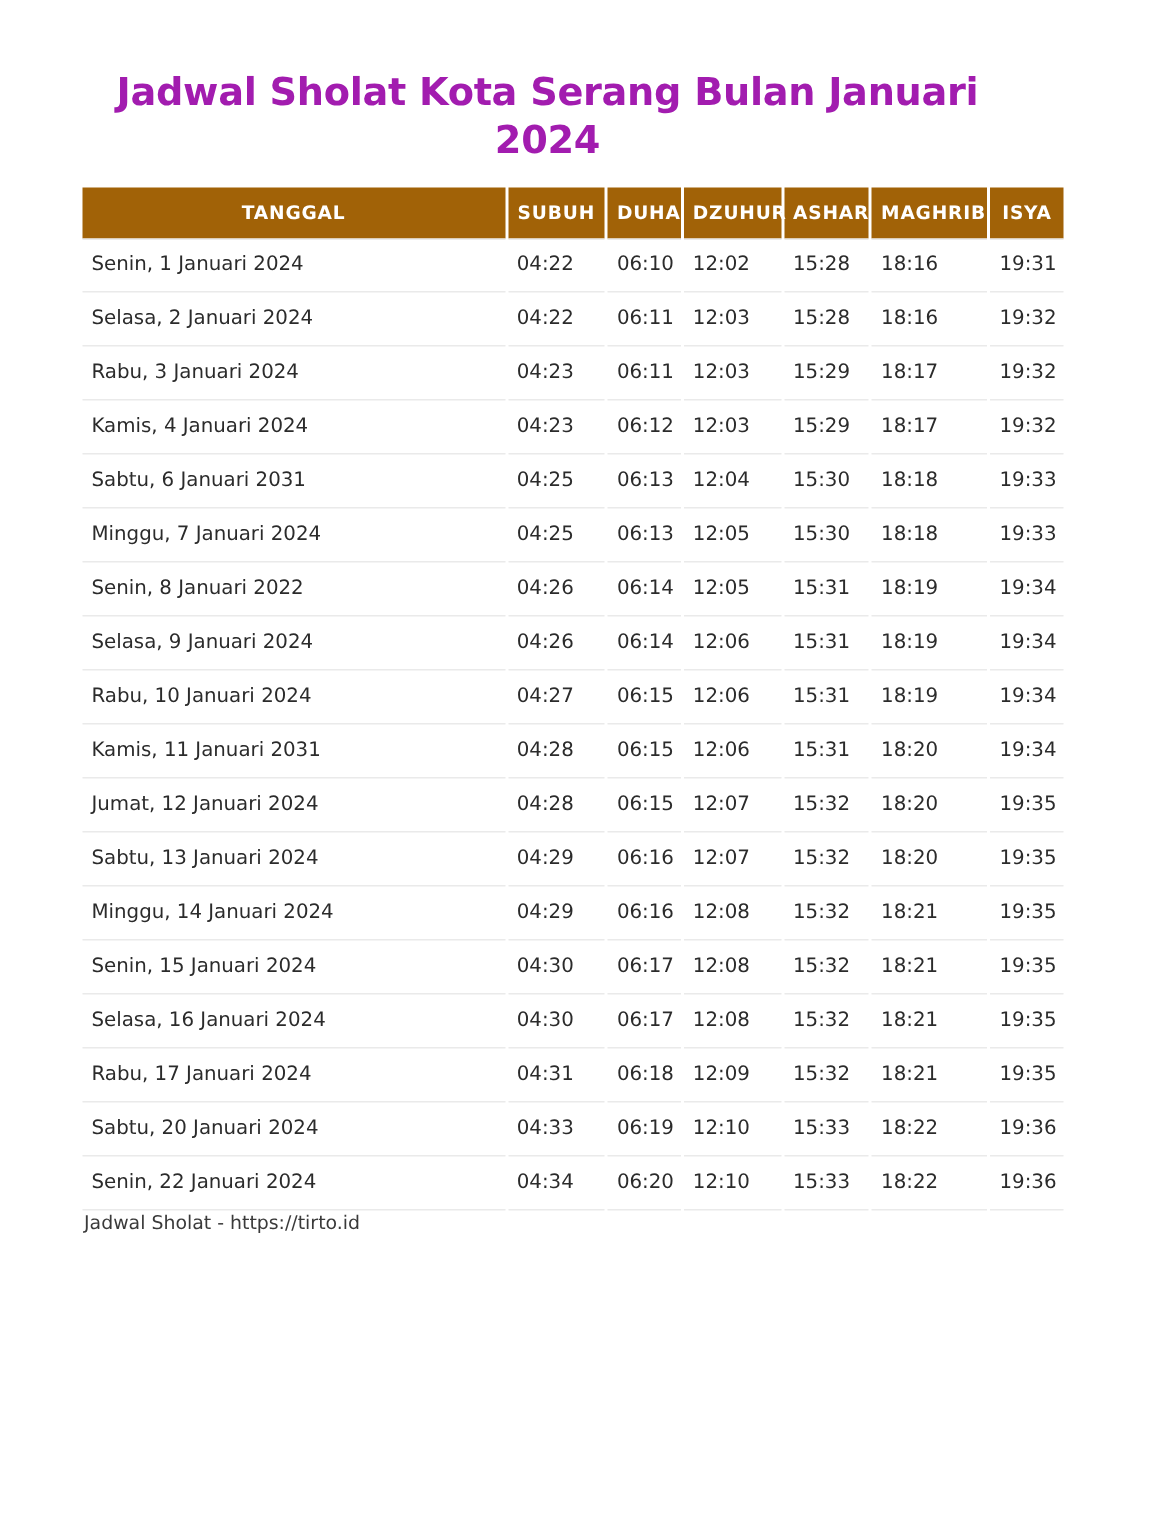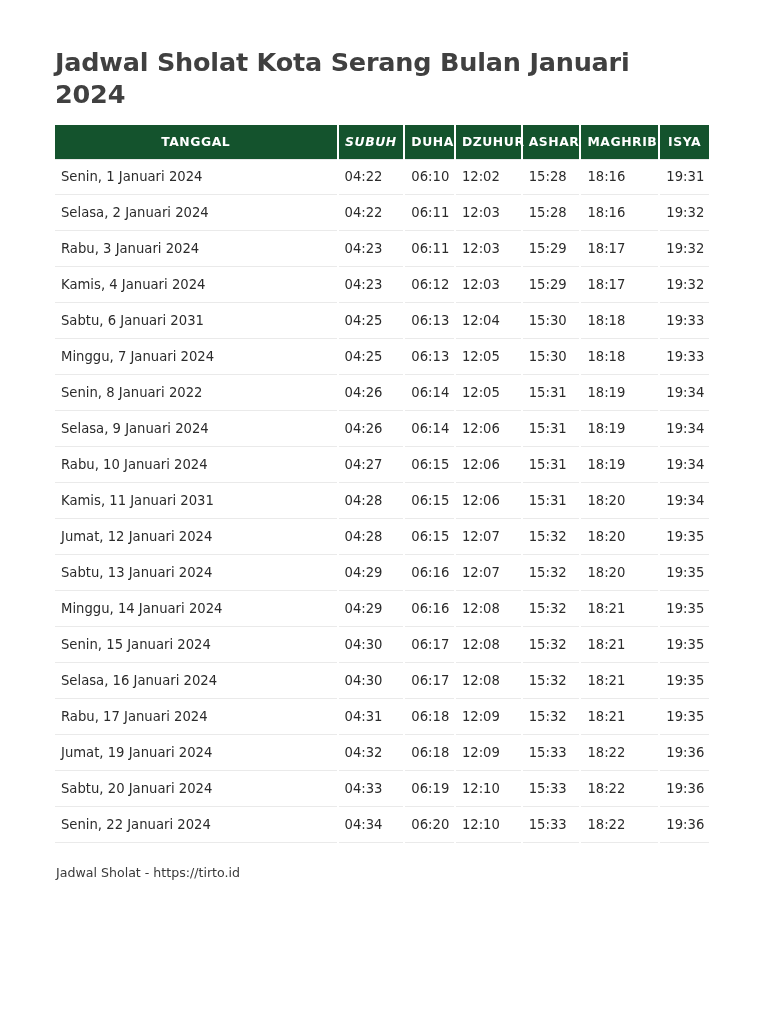--- a/index.html
+++ b/index.html
@@ -17,49 +17,50 @@
   .page {
     width: 768px;
     height: 1024px;
     box-sizing: border-box;
     padding: 46px 55px 0 55px;
     position: relative;
   }
   .page-title {
     font-size: 25.5px;
     font-weight: bold;
-    color: #404040;
+    color: #a21caf;
     line-height: 1.27;
     letter-spacing: -0.2px;
     margin: 0 0 14px 0;
     max-width: 620px;
+    text-align: center;
   }
   table.schedule {
     border-collapse: separate;
     border-spacing: 2px 0;
     width: 658px;
     margin-left: -2px;
     table-layout: fixed;
   }
   table.schedule thead th {
-    background: #14532d;
+    background: #a16207;
     color: #ffffff;
     font-size: 12.4px;
     font-weight: bold;
     letter-spacing: 0.55px;
     text-transform: uppercase;
     height: 34px;
     padding: 0 6px;
     text-align: center;
     vertical-align: middle;
     box-sizing: border-box;
     white-space: nowrap;
   }
   table.schedule thead th.col-tanggal { width: 278px; }
-  table.schedule thead th.col-subuh   { width: 64px; font-style: italic; }
+  table.schedule thead th.col-subuh   { width: 64px; }
   table.schedule thead th.col-duha    { width: 48px; }
   table.schedule thead th.col-dzuhur  { width: 64px; }
   table.schedule thead th.col-ashar   { width: 56px; }
   table.schedule thead th.col-maghrib { width: 76px; }
   table.schedule thead th.col-isya    { width: 48px; }
 
   table.schedule tbody td {
     height: 36px;
     font-size: 13.2px;
     color: #2b2b2b;
@@ -74,21 +75,20 @@
   }
   td.date-cell {
     text-align: left;
     padding-left: 9px;
   }
   td.time-cell {
     text-align: left;
     padding-left: 4px;
   }
   .footer-note {
-    margin-top: 22px;
     font-size: 12.6px;
     color: #3a3a3a;
     padding-left: 1px;
   }
 </style>
 </head>
 <body>
 
 <div class="page">
 
@@ -245,29 +245,20 @@
         <tr>
           <td class="date-cell">Rabu, 17 Januari 2024</td>
           <td class="time-cell">04:31</td>
           <td class="time-cell">06:18</td>
           <td class="time-cell">12:09</td>
           <td class="time-cell">15:32</td>
           <td class="time-cell">18:21</td>
           <td class="time-cell">19:35</td>
         </tr>
         <tr>
-          <td class="date-cell">Jumat, 19 Januari 2024</td>
-          <td class="time-cell">04:32</td>
-          <td class="time-cell">06:18</td>
-          <td class="time-cell">12:09</td>
-          <td class="time-cell">15:33</td>
-          <td class="time-cell">18:22</td>
-          <td class="time-cell">19:36</td>
-        </tr>
-        <tr>
           <td class="date-cell">Sabtu, 20 Januari 2024</td>
           <td class="time-cell">04:33</td>
           <td class="time-cell">06:19</td>
           <td class="time-cell">12:10</td>
           <td class="time-cell">15:33</td>
           <td class="time-cell">18:22</td>
           <td class="time-cell">19:36</td>
         </tr>
         <tr>
           <td class="date-cell">Senin, 22 Januari 2024</td>

